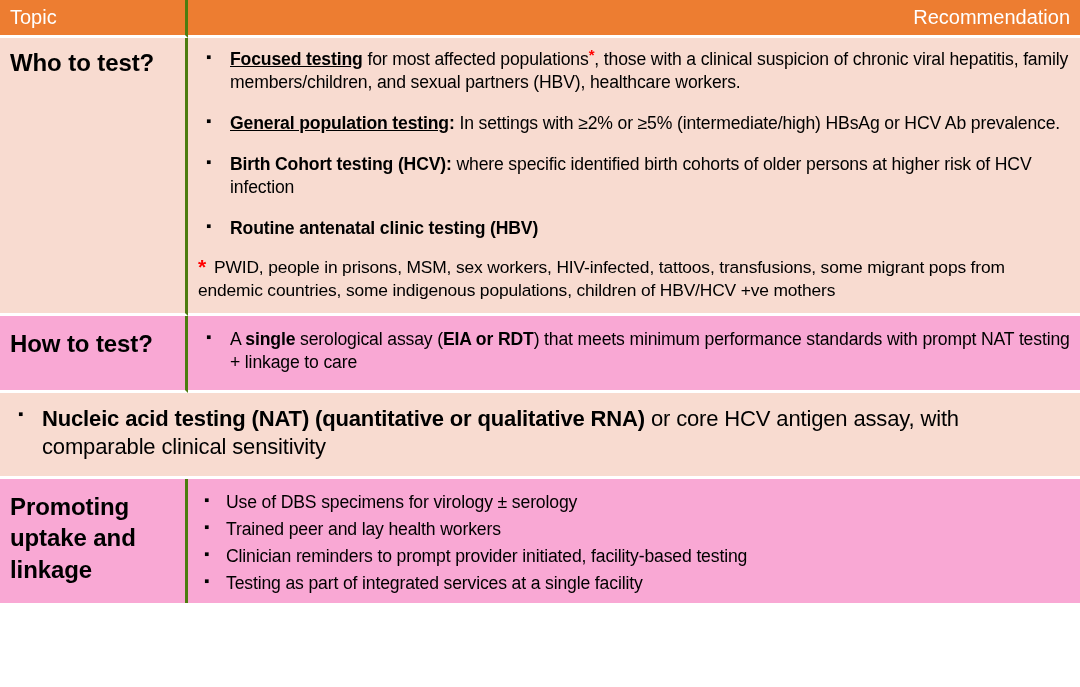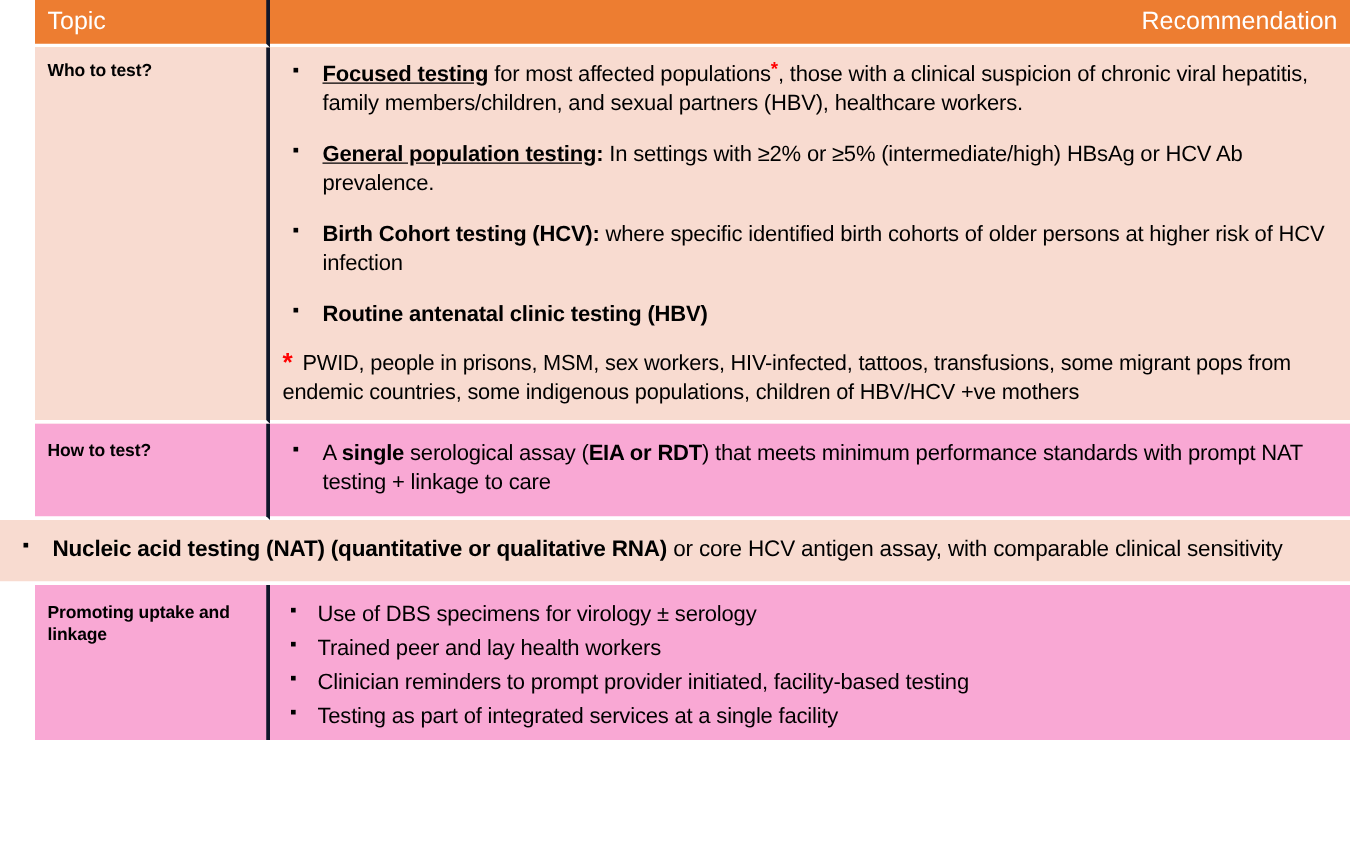--- a/index.html
+++ b/index.html
@@ -24,23 +24,22 @@
   .row {
     display: flex;
     width: 100%;
     box-sizing: border-box;
   }
   .cell-topic {
     width: 188px;
     min-width: 188px;
     box-sizing: border-box;
     padding: 9px 8px 8px 10px;
-    border-right: 3px solid #0f172a;
+    border-right: 3px solid #4d7c0f;
     border-bottom: 3px solid #ffffff;
-    margin-left: 28px;
   }
   .cell-rec {
     flex: 1;
     box-sizing: border-box;
     padding: 9px 10px 8px 8px;
     border-bottom: 3px solid #ffffff;
   }
   
   .header .cell-topic,
   .header .cell-rec {
@@ -54,21 +53,21 @@
   }
   .header .cell-topic { padding-left: 10px; }
   .header .cell-rec { padding-left: 8px; text-align: right; }
 
   .shade-dark .cell-topic,
   .shade-dark .cell-rec { background: #F8DBD0; }
   .shade-light .cell-topic,
   .shade-light .cell-rec { background: #f9a8d4; }
 
   .topic-text {
-    font-size: 14px;
+    font-size: 24px;
     font-weight: 700;
     color: #000000;
     line-height: 1.30;
     letter-spacing: -0.1px;
   }
   .row-last .cell-topic, .row-last .cell-rec { border-bottom: none; }
 
   ul.bullets {
     list-style: none;
     margin: 0;
@@ -120,21 +119,21 @@
     color: #FF0000;
     font-weight: 700;
     font-size: 15px;
     vertical-align: 5px;
     line-height: 0;
   }
   .row-who .cell-rec { padding-top: 10px; padding-bottom: 10px; }
   .row-how .cell-rec, .row-how .cell-topic { padding-top: 12px; padding-bottom: 16px; }
   .row-conf .cell-rec, .row-conf .cell-topic { padding-top: 12px; padding-bottom: 14px; }
   .row-promo .cell-rec, .row-promo .cell-topic { padding-top: 12px; }
-  .row-conf ul.bullets li { font-size: 18px; }
+  .row-conf ul.bullets li { font-size: 22px; }
 </style>
 </head>
 <body>
 
 <div class="table">
 
   <div class="row header">
     <div class="cell-topic">
       <span>Topic</span>
     </div>

